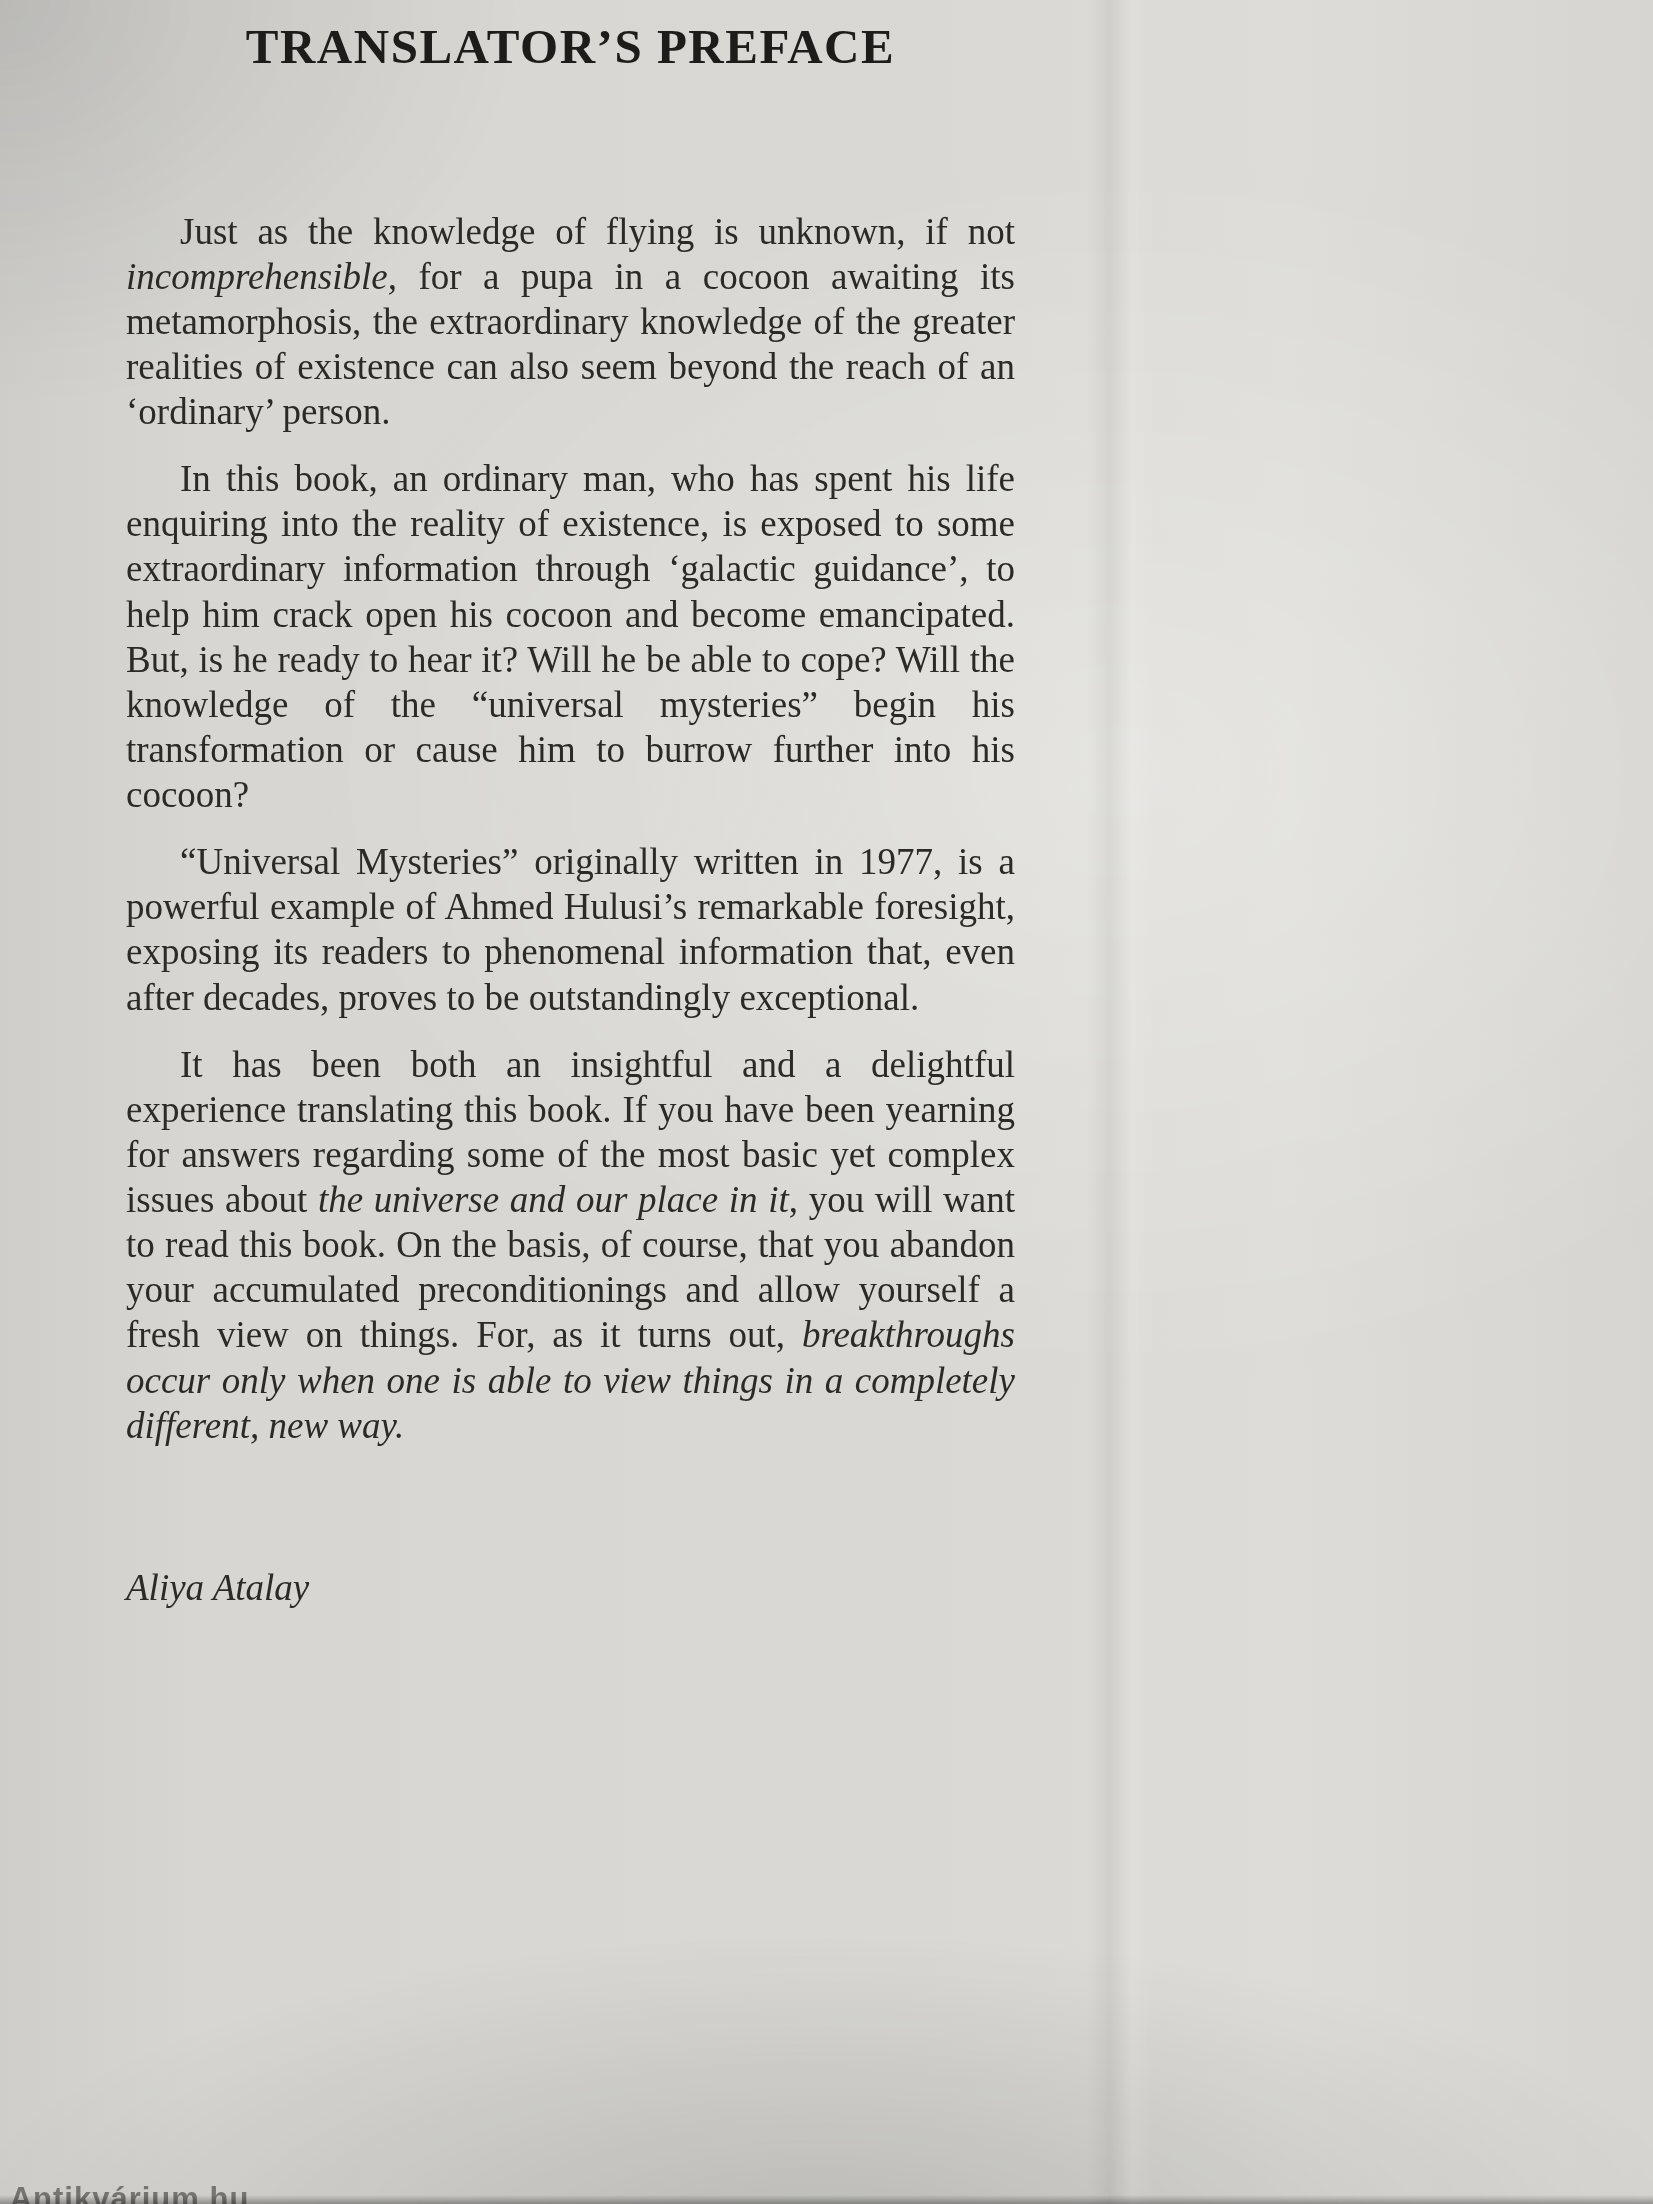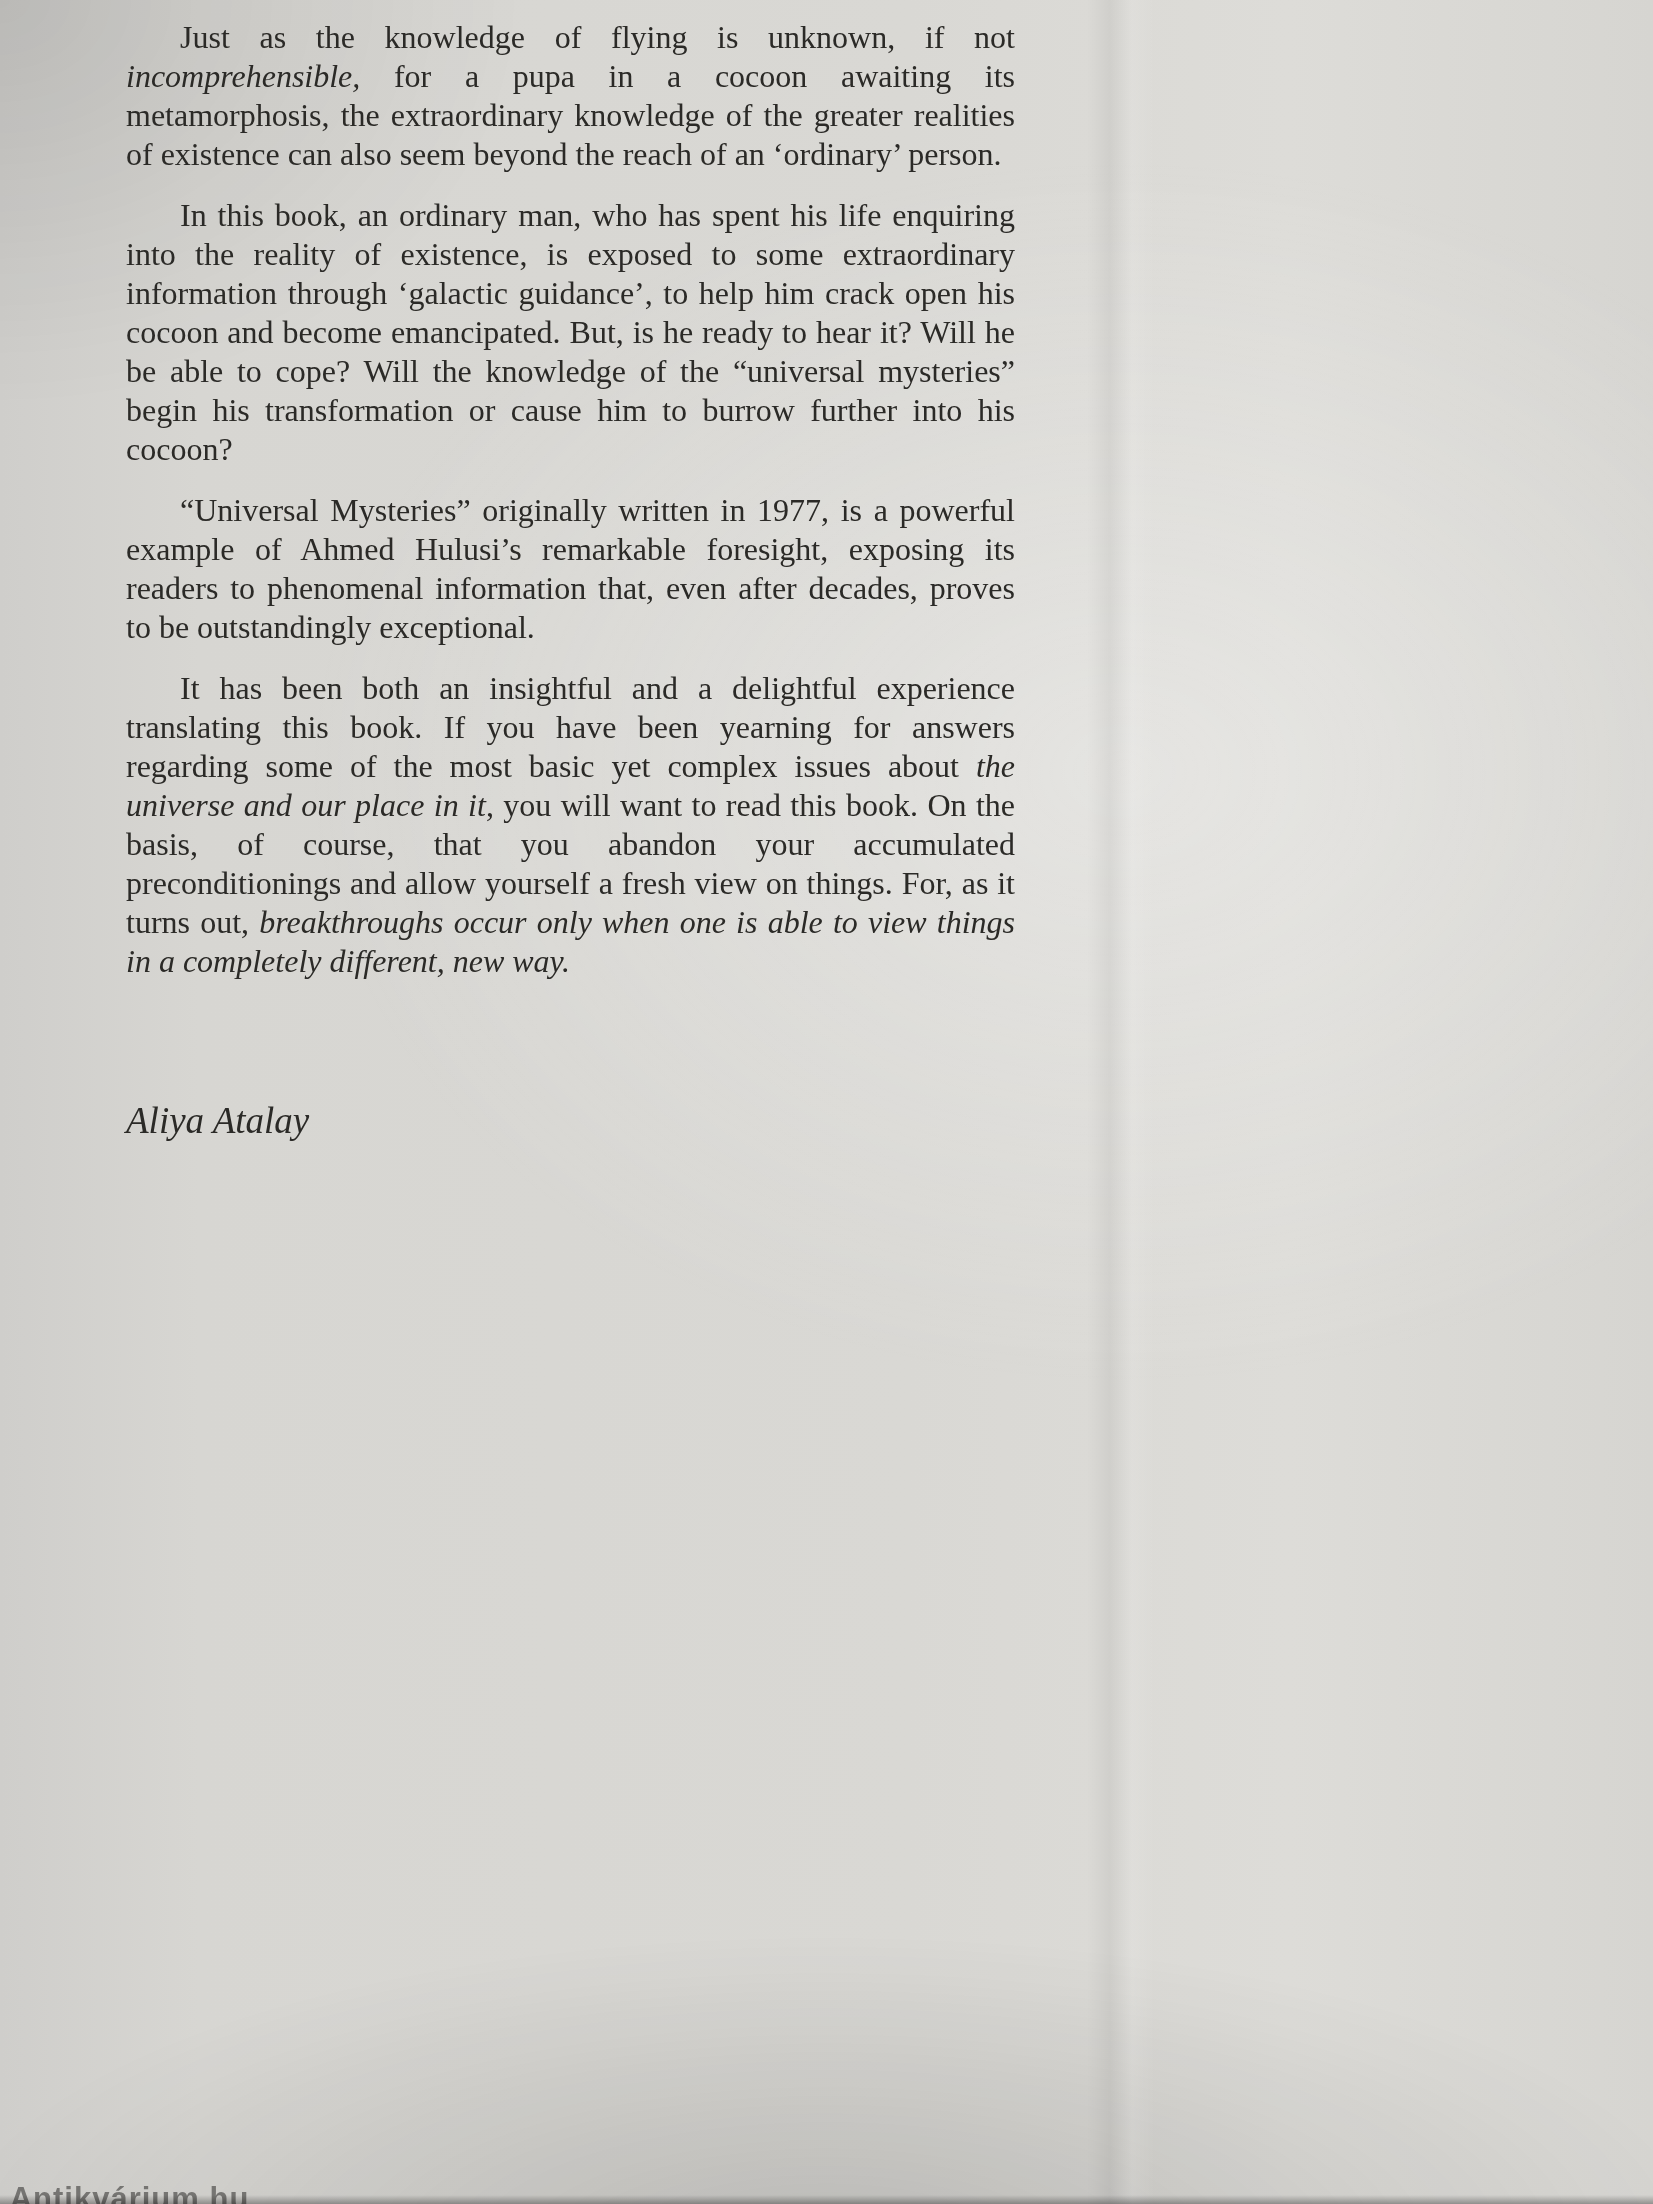--- a/index.html
+++ b/index.html
@@ -42,21 +42,21 @@
   .title {
     margin: 0 0 134px 0;
     text-align: center;
     font-size: 49px;
     font-weight: bold;
     letter-spacing: 1.5px;
     color: #1d1c1a;
   }
   .body-text p.para {
     margin: 0 0 22px 0;
-    font-size: 32px;
+    font-size: 37px;
     line-height: 1.22;
     text-align: justify;
     text-indent: 54px;
     color: #2b2a27;
   }
   .body-text p.para:last-child { margin-bottom: 0; }
   .body-text em {
     font-style: italic;
   }
   .signature {
@@ -78,20 +78,21 @@
     font-size: 31px;
     color: #2e2d2b;
     opacity: 0.55;
     letter-spacing: 1px;
   }
 </style>
 </head>
 <body>
 
 <div class="content">
+  <h1 class="title">TRANSLATOR’S PREFACE</h1>
 
   <div class="body-text">
       <p class="para"><span>Just as the knowledge of flying is unknown, if not </span><em>incomprehensible,</em><span> for a pupa in a cocoon awaiting its metamorphosis, the extraordinary knowledge of the greater realities of existence can also seem beyond the reach of an ‘ordinary’ person.</span></p>
       <p class="para"><span>In this book, an ordinary man, who has spent his life enquiring into the reality of existence, is exposed to some extraordinary information through ‘galactic guidance’, to help him crack open his cocoon and become emancipated. But, is he ready to hear it? Will he be able to cope? Will the knowledge of the “universal mysteries” begin his transformation or cause him to burrow further into his cocoon?</span></p>
       <p class="para"><span>“Universal Mysteries” originally written in 1977, is a powerful example of Ahmed Hulusi’s remarkable foresight, exposing its readers to phenomenal information that, even after decades, proves to be outstandingly exceptional.</span></p>
       <p class="para"><span>It has been both an insightful and a delightful experience translating this book. If you have been yearning for answers regarding some of the most basic yet complex issues about </span><em>the universe and our place in it</em><span>, you will want to read this book. On the basis, of course, that you abandon your accumulated preconditionings and allow yourself a fresh view on things. For, as it turns out, </span><em>breakthroughs occur only when one is able to view things in a completely different, new way.</em></p>
     </div>
 
   <div class="signature">
     <span class="sig-line">Aliya Atalay</span>

